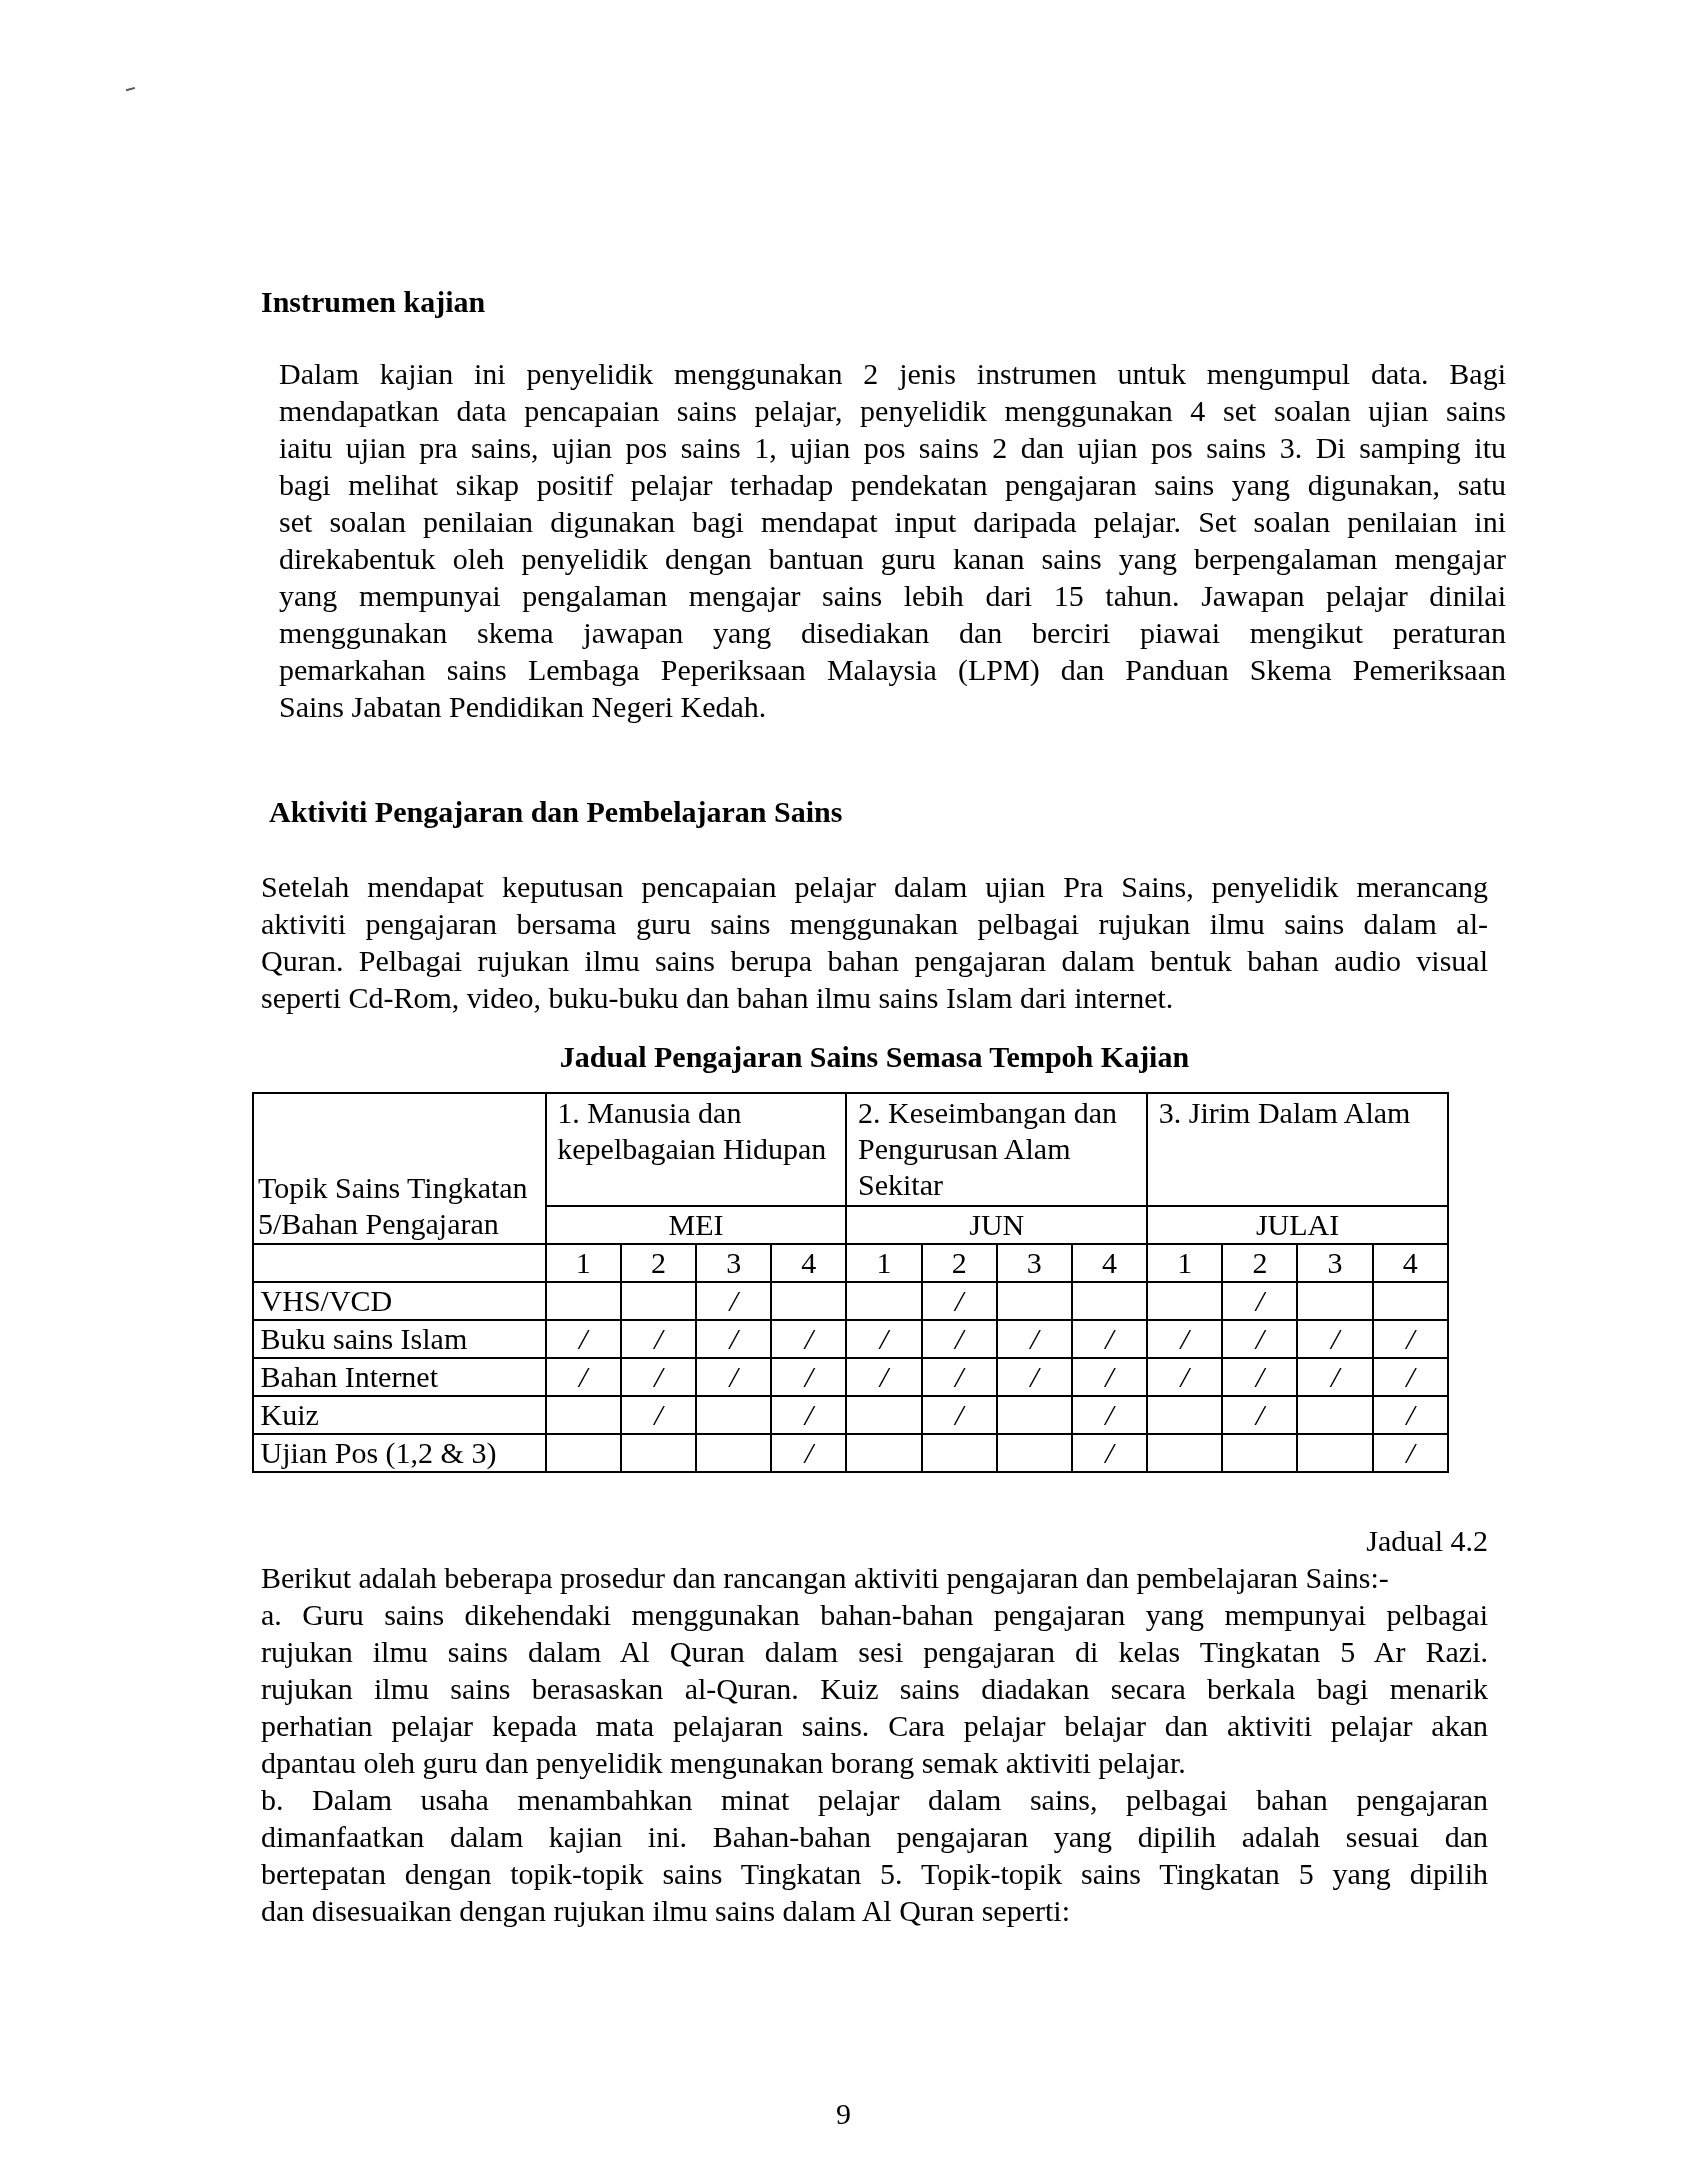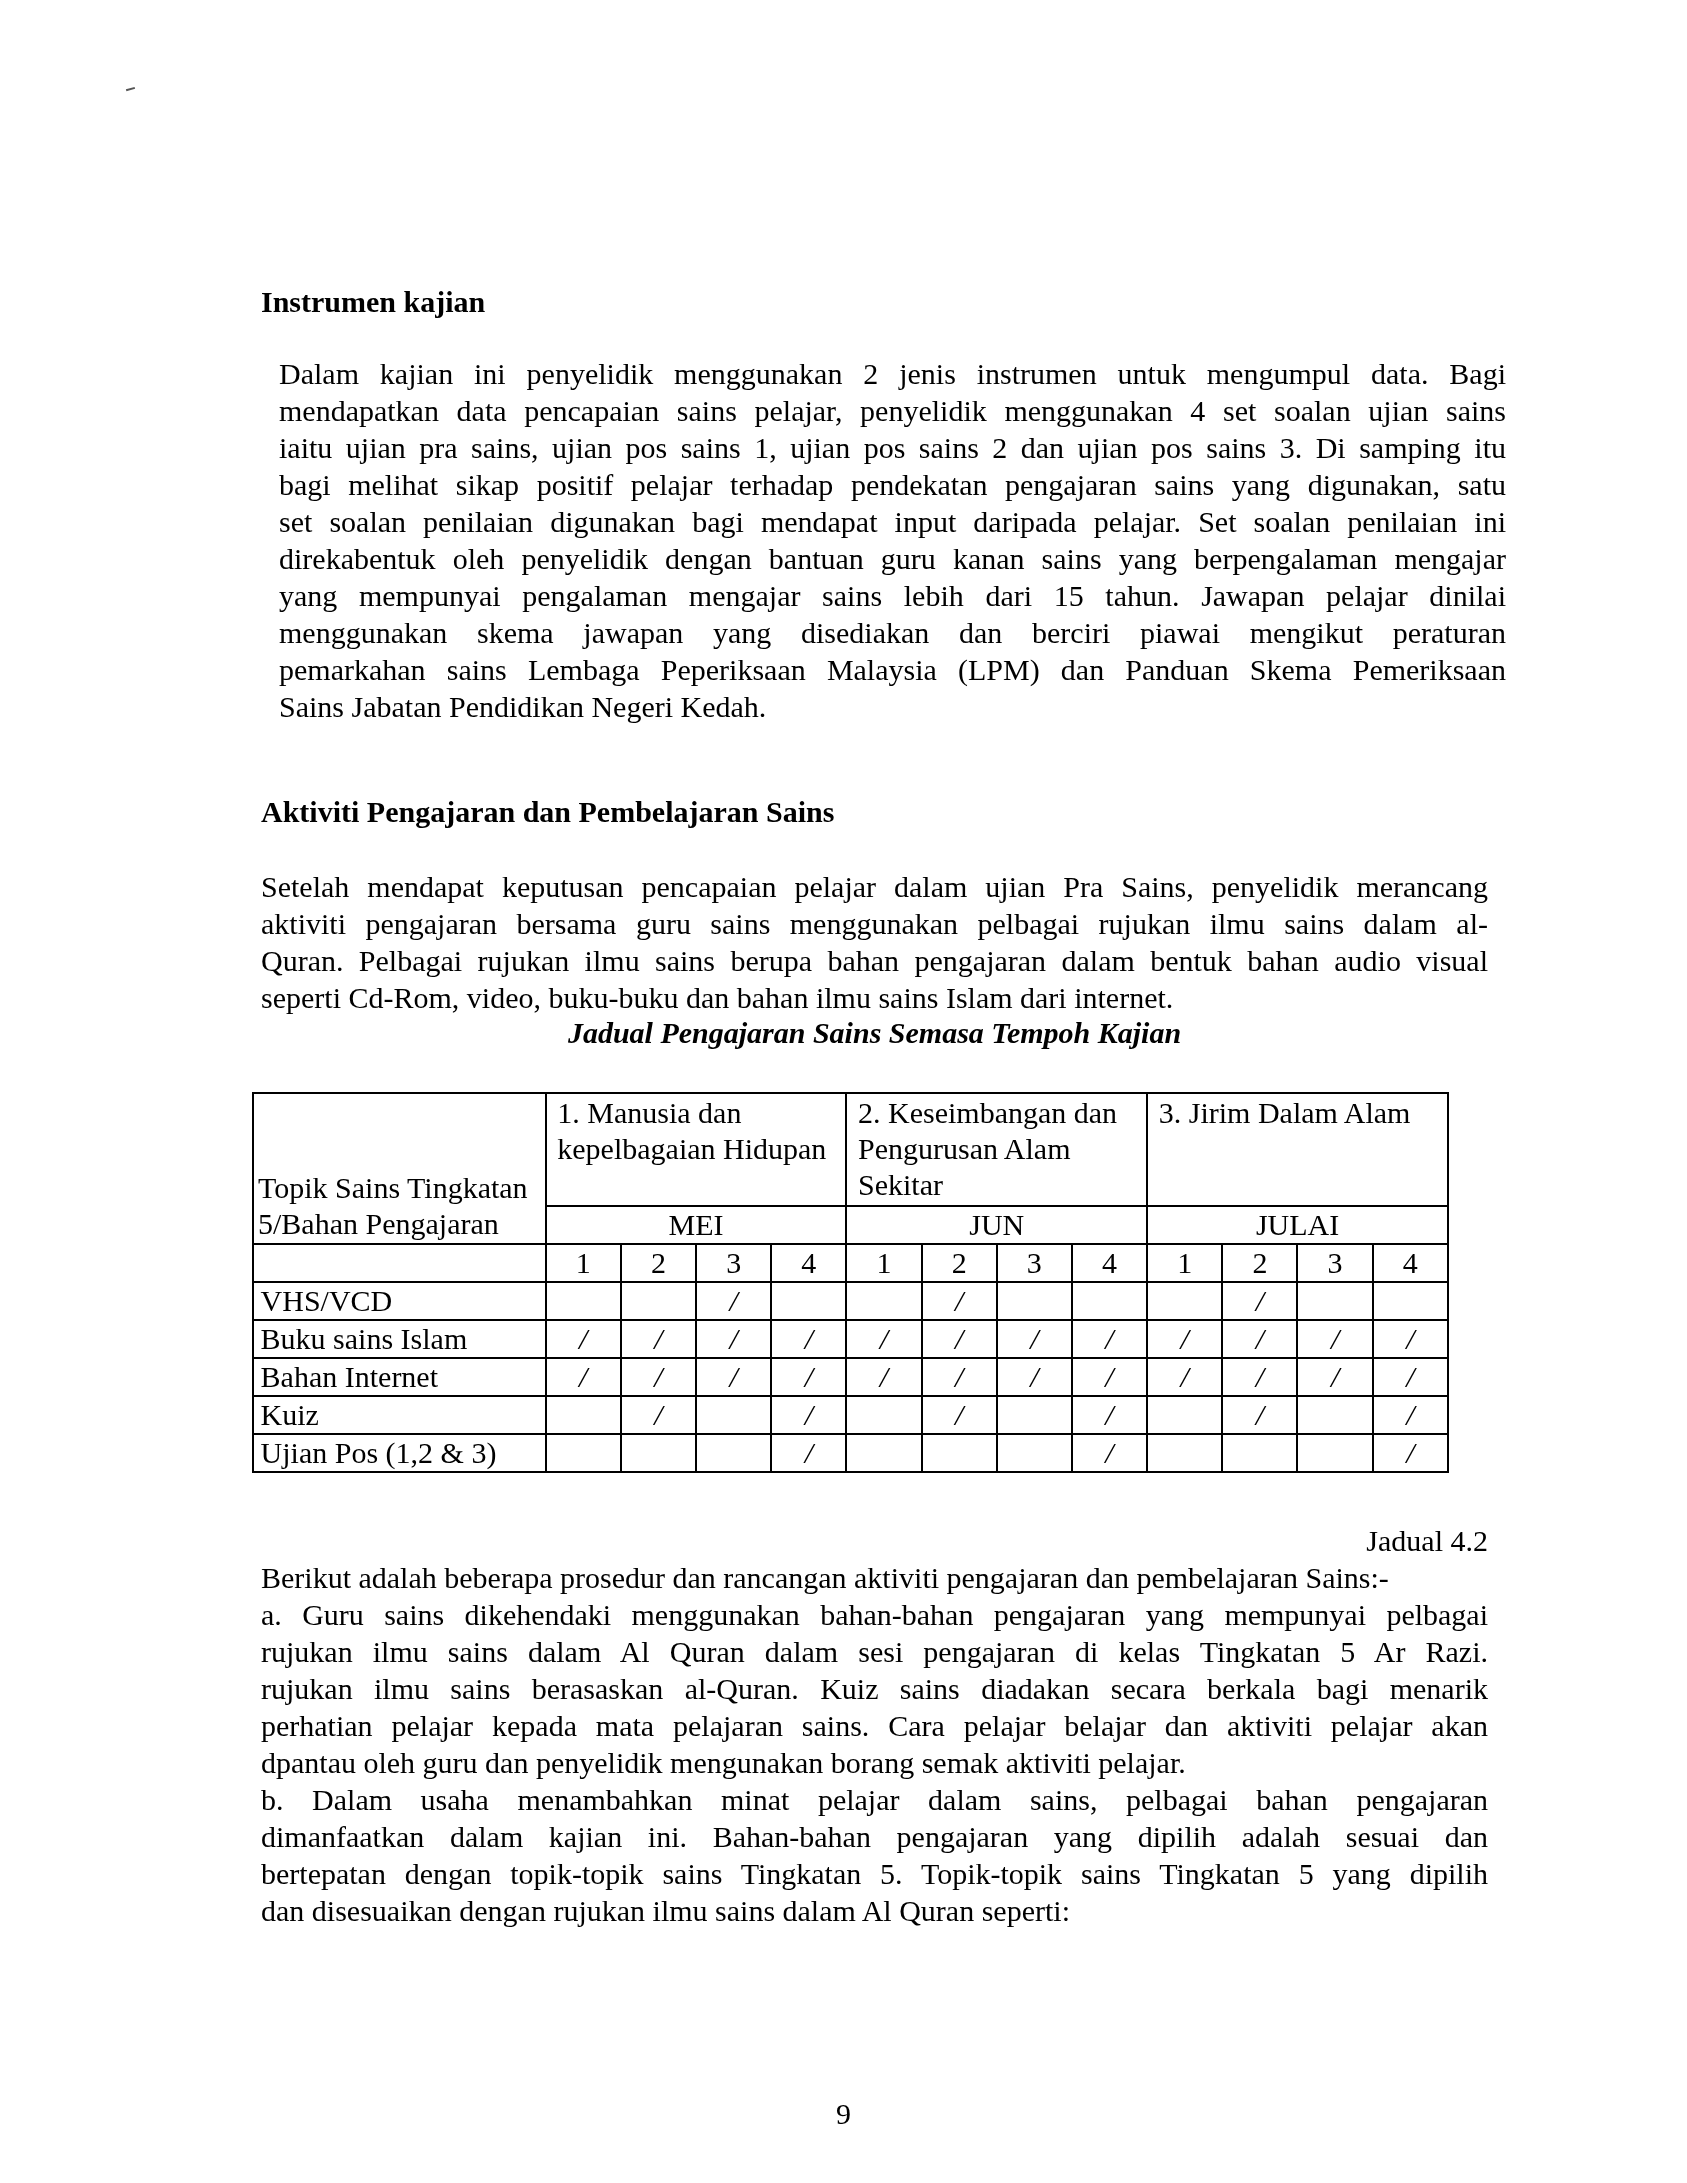--- a/index.html
+++ b/index.html
@@ -38,29 +38,29 @@
       <span class="ln">iaitu ujian pra sains, ujian pos sains 1, ujian pos sains 2 dan ujian pos sains 3. Di samping itu</span>
       <span class="ln">bagi melihat sikap positif pelajar terhadap pendekatan pengajaran sains yang digunakan, satu</span>
       <span class="ln">set soalan penilaian digunakan bagi mendapat input daripada pelajar. Set soalan penilaian ini</span>
       <span class="ln">direkabentuk oleh penyelidik dengan bantuan guru kanan sains yang berpengalaman mengajar</span>
       <span class="ln">yang mempunyai pengalaman mengajar sains lebih dari 15 tahun. Jawapan pelajar dinilai</span>
       <span class="ln">menggunakan skema jawapan yang disediakan dan berciri piawai mengikut peraturan</span>
       <span class="ln">pemarkahan sains Lembaga Peperiksaan Malaysia (LPM) dan Panduan Skema Pemeriksaan</span>
       <span class="ln last">Sains Jabatan Pendidikan Negeri Kedah.</span>
     </div>
 
-  <div class="heading" style="top:794px;">Aktiviti Pengajaran dan Pembelajaran Sains</div>
+  <div class="heading" style="top:794px;margin-left:8px;">Aktiviti Pengajaran dan Pembelajaran Sains</div>
   <div class="para" style="top:868px;" id="p2">
       <span class="ln">Setelah mendapat keputusan pencapaian pelajar dalam ujian Pra Sains, penyelidik merancang</span>
       <span class="ln">aktiviti pengajaran bersama guru sains menggunakan pelbagai rujukan ilmu sains dalam al-</span>
       <span class="ln">Quran. Pelbagai rujukan ilmu sains berupa bahan pengajaran dalam bentuk bahan audio visual</span>
       <span class="ln last">seperti Cd-Rom, video, buku-buku dan bahan ilmu sains Islam dari internet.</span>
     </div>
 
-  <div class="center-title" style="top:1015px;font-style:italic;">Jadual Pengajaran Sains Semasa Tempoh Kajian</div>
+  <div class="center-title" style="top:1039px;">Jadual Pengajaran Sains Semasa Tempoh Kajian</div>
 
   <div class="caption" style="top:1523px;">Jadual 4.2</div>
   <div class="para" style="top:1559px;" id="p3">
       <span class="ln last">Berikut adalah beberapa prosedur dan rancangan aktiviti pengajaran dan pembelajaran Sains:-</span>
       <span class="ln">a. Guru sains dikehendaki menggunakan bahan-bahan pengajaran yang mempunyai pelbagai</span>
       <span class="ln">rujukan ilmu sains dalam Al Quran dalam sesi pengajaran di kelas Tingkatan 5 Ar Razi.</span>
       <span class="ln">rujukan ilmu sains berasaskan al-Quran. Kuiz sains diadakan secara berkala bagi menarik</span>
       <span class="ln">perhatian pelajar kepada mata pelajaran sains. Cara pelajar belajar dan aktiviti pelajar akan</span>
       <span class="ln last">dpantau oleh guru dan penyelidik mengunakan borang semak aktiviti pelajar.</span>
       <span class="ln">b. Dalam usaha menambahkan minat pelajar dalam sains, pelbagai bahan pengajaran</span>

